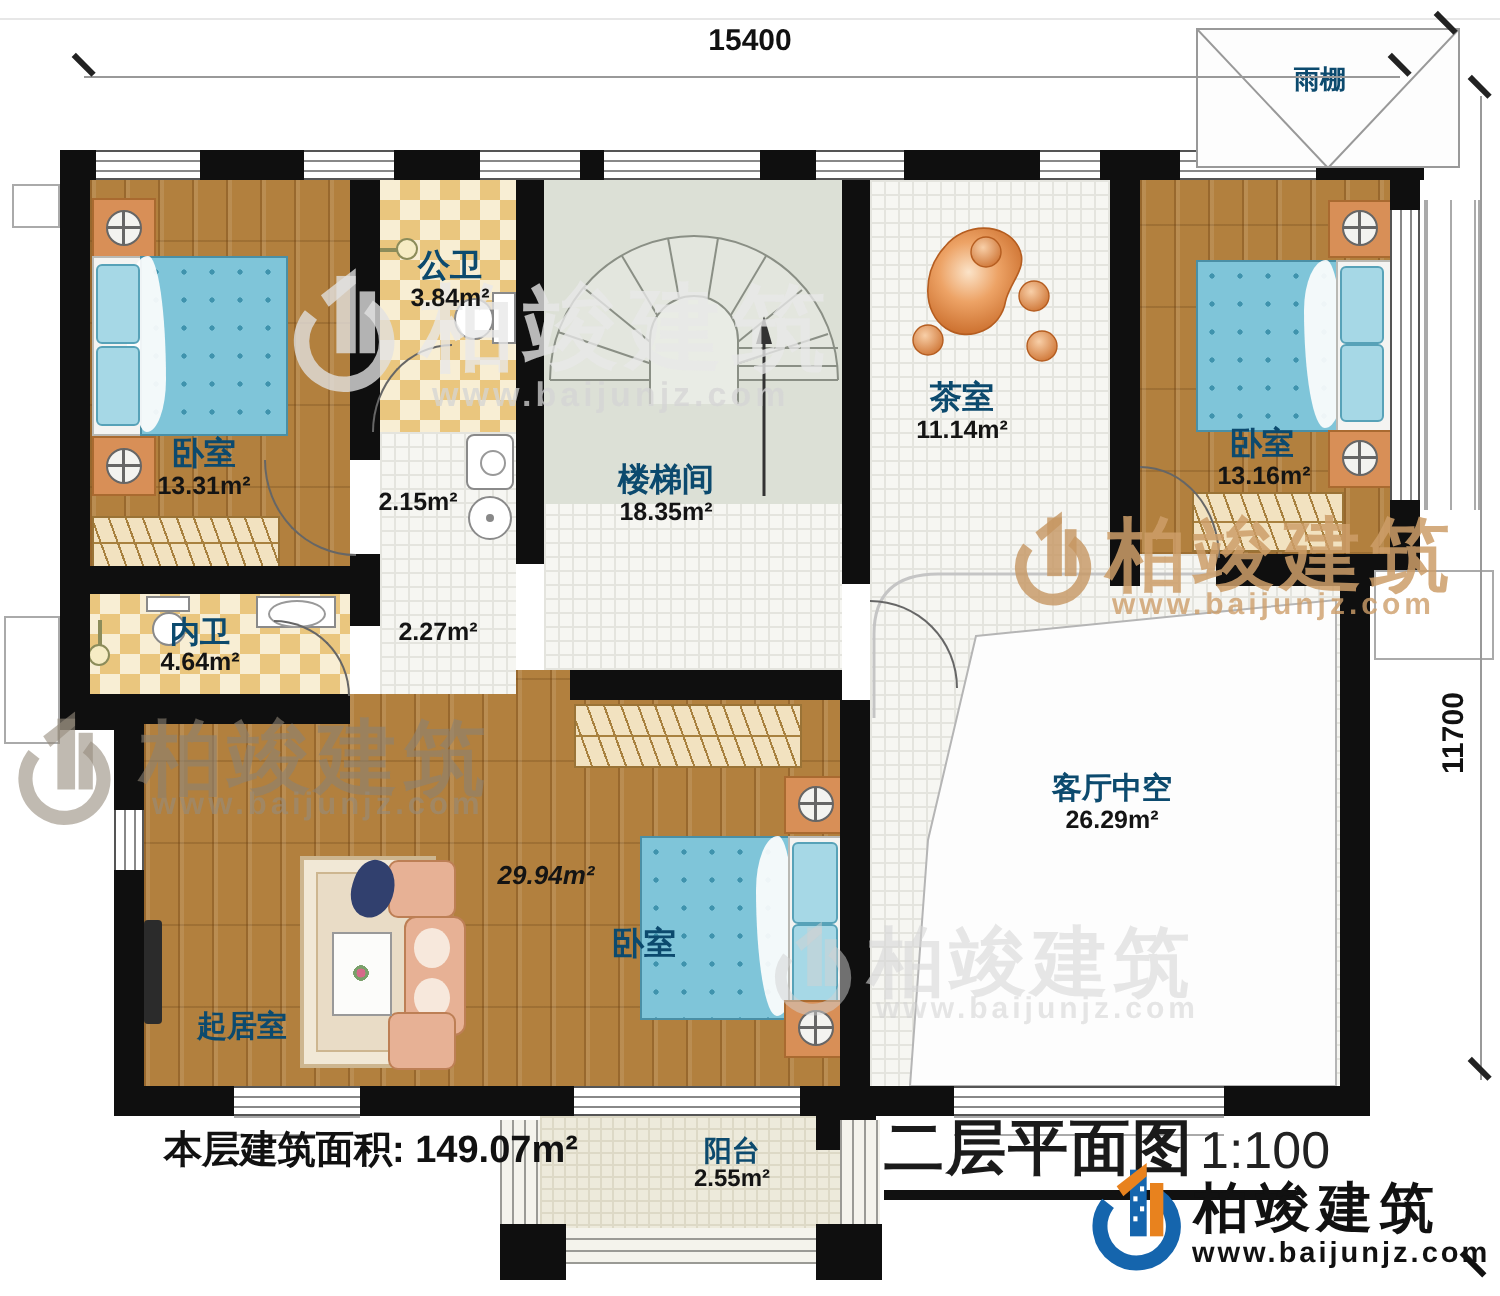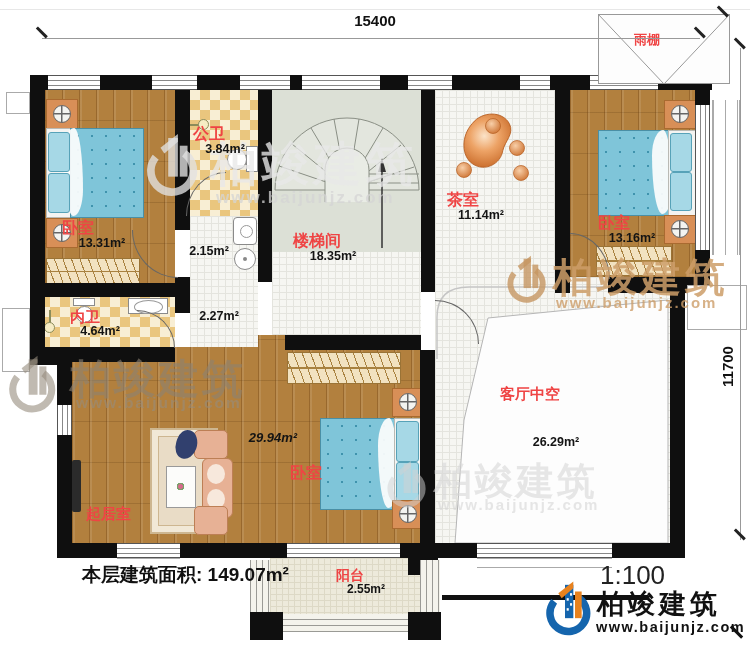--- a/index.html
+++ b/index.html
@@ -17,21 +17,21 @@
   .btile{position:absolute;background-color:#edeadb;
         background-image:linear-gradient(#ddd9c6 1px,transparent 1px),linear-gradient(90deg,#ddd9c6 1px,transparent 1px);
         background-size:6px 6px;}
   .win-h{position:absolute;background:#fff;box-sizing:border-box;border-top:1px solid #555;border-bottom:1px solid #555;
         background-image:linear-gradient(180deg,transparent 4px,#888 4px,#888 5px,transparent 5px,transparent 9px,#888 9px,#888 10px,transparent 10px);}
   .win-v{position:absolute;background:#fff;box-sizing:border-box;border-left:1px solid #555;border-right:1px solid #555;
         background-image:linear-gradient(90deg,transparent 4px,#888 4px,#888 5px,transparent 5px,transparent 9px,#888 9px,#888 10px,transparent 10px);}
   .sill{position:absolute;background:#fff;box-sizing:border-box;border:1px solid #aaa;}
   .rail-v{position:absolute;background-color:#f4f3ec;background-image:repeating-linear-gradient(90deg,#9a9a95 0 1px,transparent 1px 6px);}
   .rail-h{position:absolute;background-color:#f4f3ec;background-image:repeating-linear-gradient(0deg,#9a9a95 0 1px,transparent 1px 6px);}
-  .rname{position:absolute;font-weight:700;color:#ef4444;text-align:left;font-size:16px;line-height:1.05;}
+  .rname{position:absolute;font-weight:700;color:#0c4a6e;text-align:center;font-size:16px;line-height:1.05;}
   .rarea{position:absolute;font-weight:700;color:#141414;text-align:center;font-size:12.5px;line-height:1.05;}
   .arc{position:absolute;box-sizing:border-box;}
   .arc-bl{border-left:1.5px solid #666;border-bottom:1.5px solid #666;border-bottom-left-radius:100%;}
   .arc-tl{border-left:1.5px solid #666;border-top:1.5px solid #666;border-top-left-radius:100%;}
   .arc-tr{border-right:1.5px solid #666;border-top:1.5px solid #666;border-top-right-radius:100%;}
   .mattress{position:absolute;background-color:#7fc5d9;border:1px solid #4a8fa5;
         background-image:radial-gradient(#3f93ad 1.2px,transparent 1.4px);background-size:14px 14px;}
   .pillow{position:absolute;background:#a6d8e6;border:1px solid #57a2b8;border-radius:3px;}
   .headboard{position:absolute;background:#f4f4f2;border:1px solid #b9b9b4;}
   .sheet{position:absolute;background:#fdfdfd;opacity:.92;border-radius:55% 45% 48% 52%/30% 70% 30% 70%;}
@@ -315,28 +315,29 @@
   <div class="rname" style="left:70px;top:309px;width:60px;font-size:15px;">内卫</div>
   <div class="rarea" style="left:70px;top:325px;width:60px;">4.64m²</div>
 
   <div class="rarea" style="left:192px;top:310px;width:54px;">2.27m²</div>
 
   <div class="rname" style="left:86px;top:458px;width:70px;font-size:15px;margin-top:48px;">起居室</div>
 
   <div class="rarea" style="left:240px;top:431px;width:66px;font-size:13px;font-style:italic;">29.94m²</div>
   <div class="rname" style="left:290px;top:465px;width:64px;">卧室</div>
 
-  <div class="rname" style="left:500px;top:387px;width:112px;font-size:15px;font-family:Liberation Serif, serif;">客厅中空</div>
-  <div class="rarea" style="left:508px;top:404px;width:96px;margin-top:32px;">26.29m²</div>
+  <div class="rname" style="left:500px;top:387px;width:112px;font-size:15px;">客厅中空</div>
+  <div class="rarea" style="left:508px;top:404px;width:96px;">26.29m²</div>
 
   <div class="rname" style="left:336px;top:568px;width:60px;font-size:14px;">阳台</div>
   <div class="rarea" style="left:338px;top:583px;width:56px;font-size:12px;">2.55m²</div>
 
   <div class="abs" style="left:82px;top:562px;font-size:19px;font-weight:600;color:#111;">本层建筑面积: 149.07m²</div>
 
+  <div class="abs" style="left:442px;top:554px;width:160px;font-size:30px;font-weight:900;letter-spacing:1px;color:#1a1a1a;">二层平面图</div>
   <div class="abs" style="left:600px;top:560px;width:62px;font-size:26px;font-weight:400;color:#222;">1:100</div>
   <div class="abs" style="left:442px;top:595px;width:206px;height:5px;background:#111;"></div>
 
   <svg class="abs" style="left:545px;top:574px;" width="50" height="70" viewBox="0 0 60 70">
     <circle cx="28" cy="40" r="22" fill="none" stroke="#1565ad" stroke-width="9" stroke-dasharray="105 34" transform="rotate(-55 28 40)"></circle>
     <rect x="24" y="6" width="10" height="40" fill="#1565ad"></rect>
     <rect x="26" y="10" width="2.5" height="3" fill="#fff"></rect>
       <rect x="30" y="16" width="2.5" height="3" fill="#fff"></rect>
     <rect x="26" y="22" width="2.5" height="3" fill="#fff"></rect>
       <rect x="30" y="28" width="2.5" height="3" fill="#fff"></rect>

